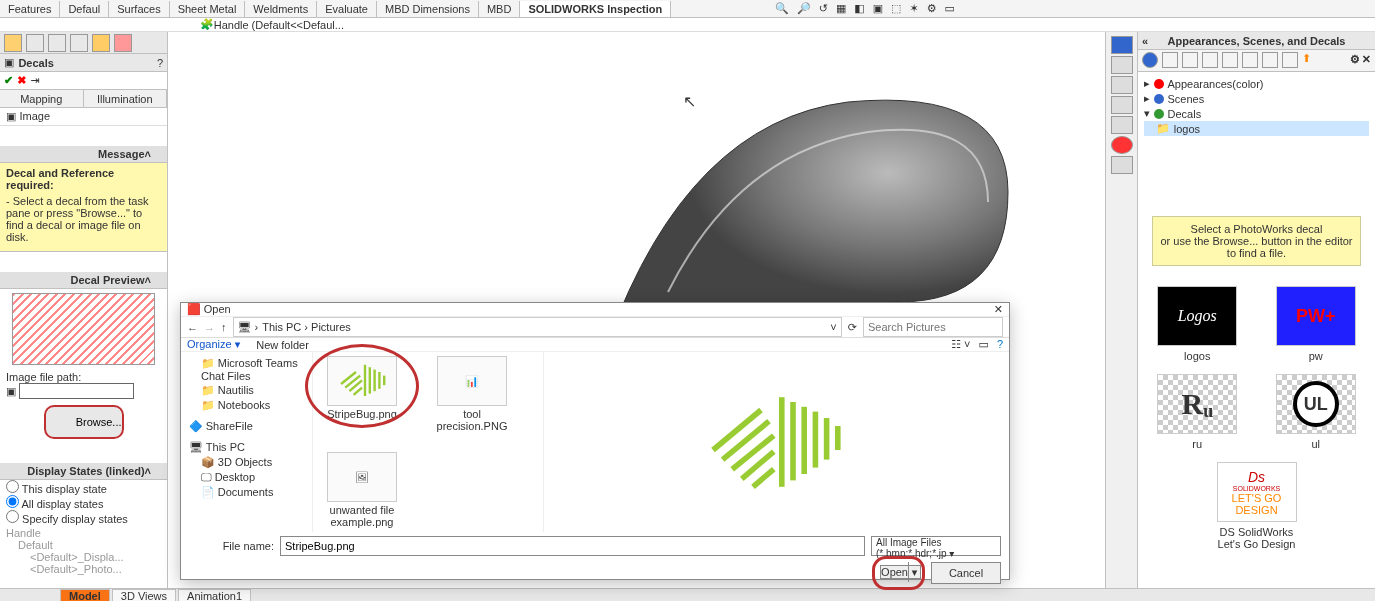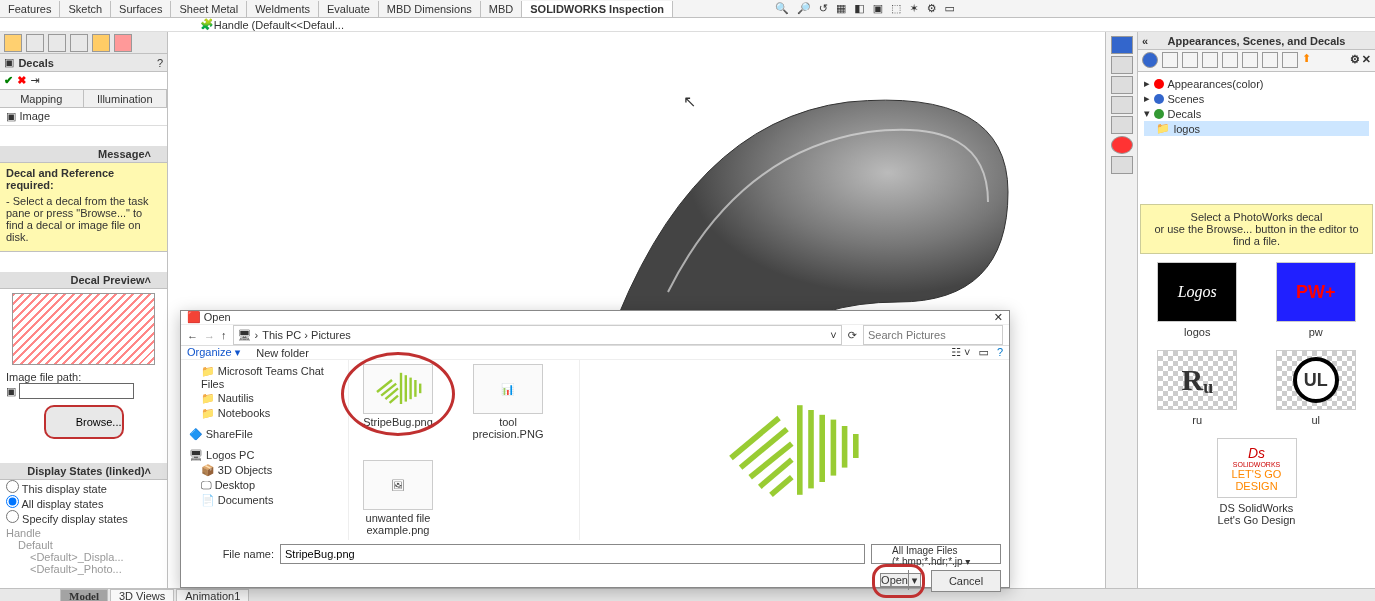--- a/index.html
+++ b/index.html
@@ -50,80 +50,80 @@
   .tp-icons { height: 22px; background: #f4f4f4; display: flex; gap: 4px; padding: 2px 4px; border-bottom: 1px solid #c0c0c0; }
   .tp-icons span { width: 16px; height: 16px; border: 1px solid #999; display: inline-block; }
   .tree { flex: 1; padding: 4px 6px; overflow: auto; max-height: 130px; }
   .tree-item { display: flex; align-items: center; gap: 4px; padding: 1px 0; }
   .tree-item.ind1 { padding-left: 12px; }
   .tree-item.sel { background: #cde6ff; }
   .dot { width: 10px; height: 10px; border-radius: 50%; display: inline-block; }
   .dot.red { background: red; }
   .dot.blue { background: #36c; }
   .dot.gr { background: #393; }
-  .msg-box2 { background: #fff9b0; padding: 6px; text-align: center; margin: 2px; border: 1px solid #cc9; }
+  .msg-box2 { background: #fff9b0; padding: 6px; text-align: center; margin: 14px; border: 1px solid #cc9; }
 
   .thumb-area { flex: 1; overflow: auto; padding: 6px; display: flex; flex-wrap: wrap; gap: 12px; justify-content: space-around; align-content: flex-start; }
   .thumb { width: 90px; text-align: center; }
   .thumb .img { width: 80px; height: 60px; margin: 0 auto 4px; border: 1px solid #ccc; }
   .logos-img { background: #000; color: #fff; display: flex; align-items: center; justify-content: center; font-family: Georgia, serif; font-size: 16px; font-style: italic; }
   .pw-img { background: #2020ff; color: red; display: flex; align-items: center; justify-content: center; font-size: 18px; font-weight: bold; }
   .ru-img { background: repeating-conic-gradient(#ccc 0 25%, #fff 0 50%) 0 0/10px 10px; display: flex; align-items: center; justify-content: center; }
   .ds-img { background: #fff; display: flex; flex-direction: column; align-items: center; justify-content: center; color: #c00; font-size: 8px; }
   .ul-img { background: repeating-conic-gradient(#ccc 0 25%, #fff 0 50%) 0 0/10px 10px; display: flex; align-items: center; justify-content: center; }
 
   
   .bottom { height: 14px; background: #e8e8e8; border-top: 1px solid #c0c0c0; display: flex; gap: 2px; padding-left: 60px; align-items: center; }
   .bottom span { padding: 0 8px; border: 1px solid #c0c0c0; background: #f8f8f8; }
-  .bottom .act { background: #a3a3a3; font-weight: bold; font-family: Liberation Serif, serif; }
-
-  
-  .dialog { position: absolute; left: 180px; top: 310px; width: 830px; height: 278px; background: #fff; border: 1px solid #888; box-shadow: 0 4px 16px rgba(0,0,0,.25); display: flex; flex-direction: column; }
+  .bottom .act { background: #f97316; font-weight: bold; }
+
+  
+  .dialog { position: absolute; left: 180px; top: 302px; width: 830px; height: 278px; background: #fff; border: 1px solid #888; box-shadow: 0 4px 16px rgba(0,0,0,.25); display: flex; flex-direction: column; }
   .dlg-title { height: 22px; background: #fff; display: flex; align-items: center; padding: 0 6px; justify-content: space-between; border-bottom: 1px solid #eee; }
   .dlg-nav { height: 24px; display: flex; align-items: center; padding: 0 6px; gap: 6px; border-bottom: 1px solid #ddd; }
   .dlg-nav .path-box { flex: 1; border: 1px solid #ccc; height: 20px; display: flex; align-items: center; padding: 0 4px; gap: 4px; }
   .dlg-nav .search { width: 140px; border: 1px solid #ccc; height: 20px; padding: 0 4px; color: #777; }
   .dlg-tool { height: 22px; display: flex; align-items: center; padding: 0 6px; gap: 16px; border-bottom: 1px solid #eee; position: relative; }
   .dlg-tool .org { color: #15c; }
   .dlg-tool .right-i { position: absolute; right: 6px; display: flex; gap: 8px; }
   .dlg-body { flex: 1; display: flex; }
-  .dlg-side { width: 168px; border-right: 1px solid #eee; padding: 4px; overflow: hidden; }
+  .dlg-side { width: 132px; border-right: 1px solid #eee; padding: 4px; overflow: hidden; }
   .dlg-side div { padding: 1px 4px 1px 16px; }
   .dlg-files { flex: 1; display: flex; position: relative; }
   .dlg-files .grid { width: 230px; padding: 4px; display: flex; flex-wrap: wrap; gap: 20px; align-content: flex-start; }
   .file-item { width: 90px; text-align: center; }
   .file-item .fimg { width: 70px; height: 50px; border: 1px solid #ccc; margin: 0 auto 2px; background: #fafafa; display: flex; align-items: center; justify-content: center; }
   .circled { position: relative; }
   .circled::after { content: ""; position: absolute; left: -12px; top: -12px; right: -12px; bottom: 4px; border: 3px solid #c03030; border-radius: 50%; pointer-events: none; }
   .stripe { background: #fff; }
   .stripe svg { width: 60px; height: 42px; }
   .dlg-prev { flex: 1; border-left: 1px solid #eee; display: flex; align-items: center; justify-content: center; }
   .dlg-prev svg { width: 160px; height: 120px; }
   .dlg-bottom { height: 52px; padding: 4px 8px; display: flex; flex-direction: column; gap: 6px; }
   .row1 { display: flex; align-items: center; gap: 6px; }
   .row1 label { width: 85px; text-align: right; }
   .row1 .fn { flex: 1; border: 1px solid #888; height: 20px; padding: 0 4px; }
-  .row1 .ft { width: 130px; border: 1px solid #888; height: 20px; padding: 0 20px; font-size: 10px; }
+  .row1 .ft { width: 130px; border: 1px solid #888; height: 20px; padding: 0 4px; font-size: 10px; }
   .row2 { display: flex; justify-content: flex-end; gap: 10px; }
   .btn { width: 70px; height: 22px; border: 1px solid #888; background: #efefef; text-align: center; line-height: 20px; cursor: pointer; }
   .open-wrap { position: relative; }
   .open-wrap::after { content: ""; position: absolute; left: -8px; top: -6px; right: -4px; bottom: -6px; border: 3px solid #c03030; border-radius: 14px; pointer-events: none; }
   .drop { width: 12px; border-left: 1px solid #888; display: inline-block; }
 
   
   .handle-shape { position: absolute; left: 420px; top: 40px; width: 430px; height: 270px; }
 
   .cursor { position: absolute; left: 515px; top: 60px; font-size: 16px; }
 </style>
 </head>
 <body>
 
 <div class="ribbon">
   <div class="tab">Features</div>
-  <div class="tab">Sketch</div>
+  <div class="tab">Defaul</div>
   <div class="tab">Surfaces</div>
   <div class="tab">Sheet Metal</div>
   <div class="tab">Weldments</div>
   <div class="tab">Evaluate</div>
   <div class="tab">MBD Dimensions</div>
   <div class="tab">MBD</div>
   <div class="tab active">SOLIDWORKS Inspection</div>
 </div>
 
 <div class="crumb">
@@ -336,21 +336,21 @@
     </span>
   </div>
   <div class="dlg-body">
     <div class="dlg-side">
       <div>📁 <span>Microsoft Teams Chat Files</span></div>
       <div>📁 <span>Nautilis</span></div>
       <div>📁 <span>Notebooks</span></div>
       <div style="height:6px"></div>
       <div style="padding-left:4px">🔷 <span>ShareFile</span></div>
       <div style="height:6px"></div>
-      <div style="padding-left:4px">🖥 <span>Logos PC</span></div>
+      <div style="padding-left:4px">🖥 <span>This PC</span></div>
       <div>📦 <span>3D Objects</span></div>
       <div>🖵 <span>Desktop</span></div>
       <div>📄 <span>Documents</span></div>
     </div>
     <div class="dlg-files">
       <div class="grid">
         <div class="file-item circled">
           <div class="fimg stripe">
             <svg viewBox="0 0 100 70">
                 <g fill="#9c3" stroke="#9c3">

